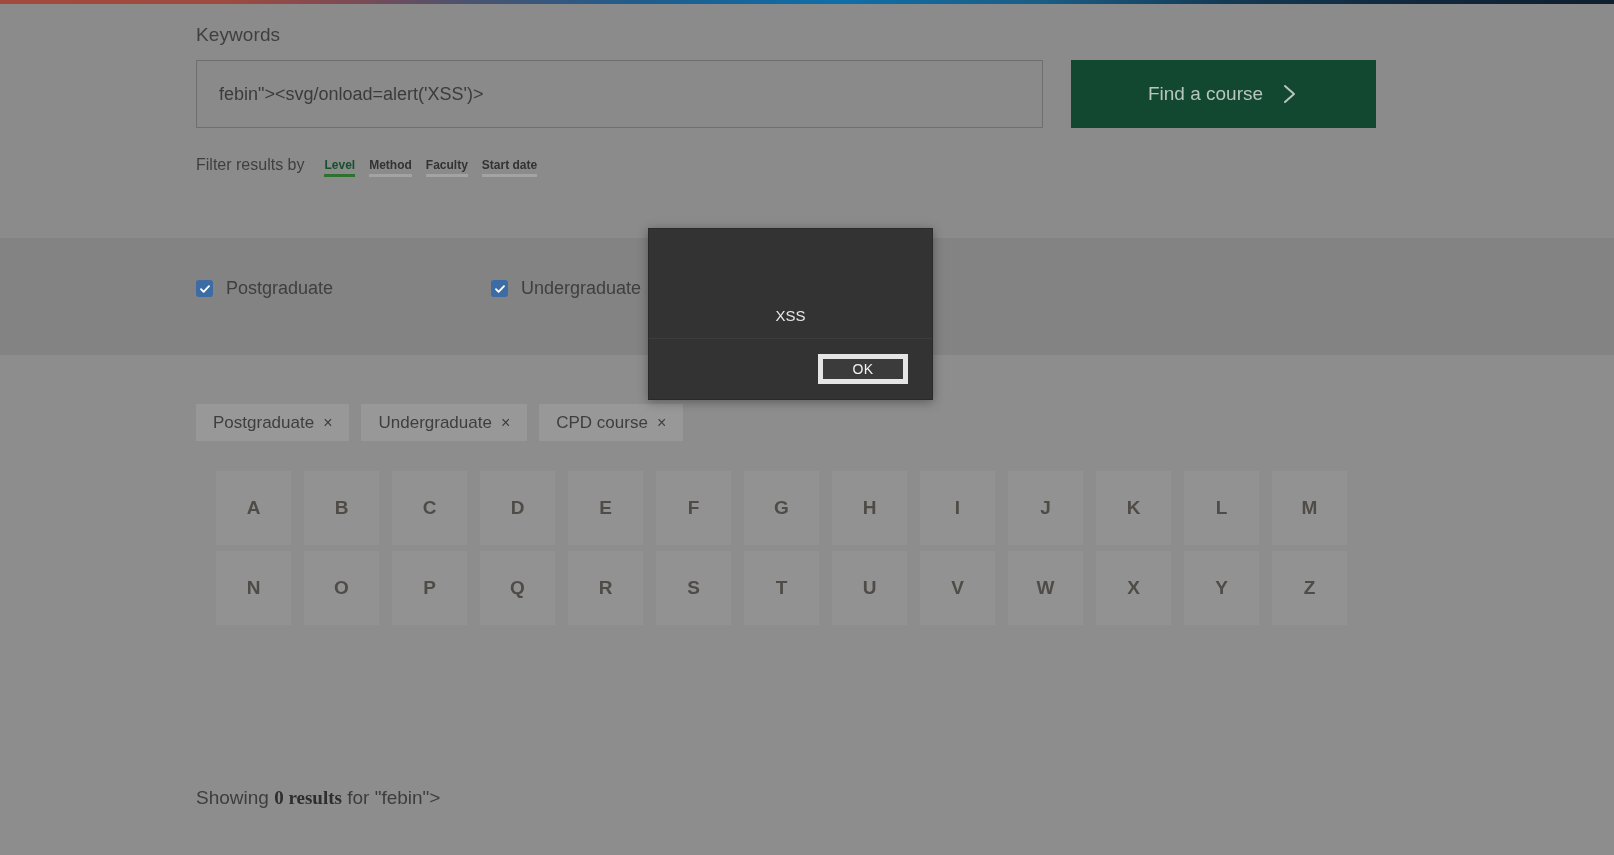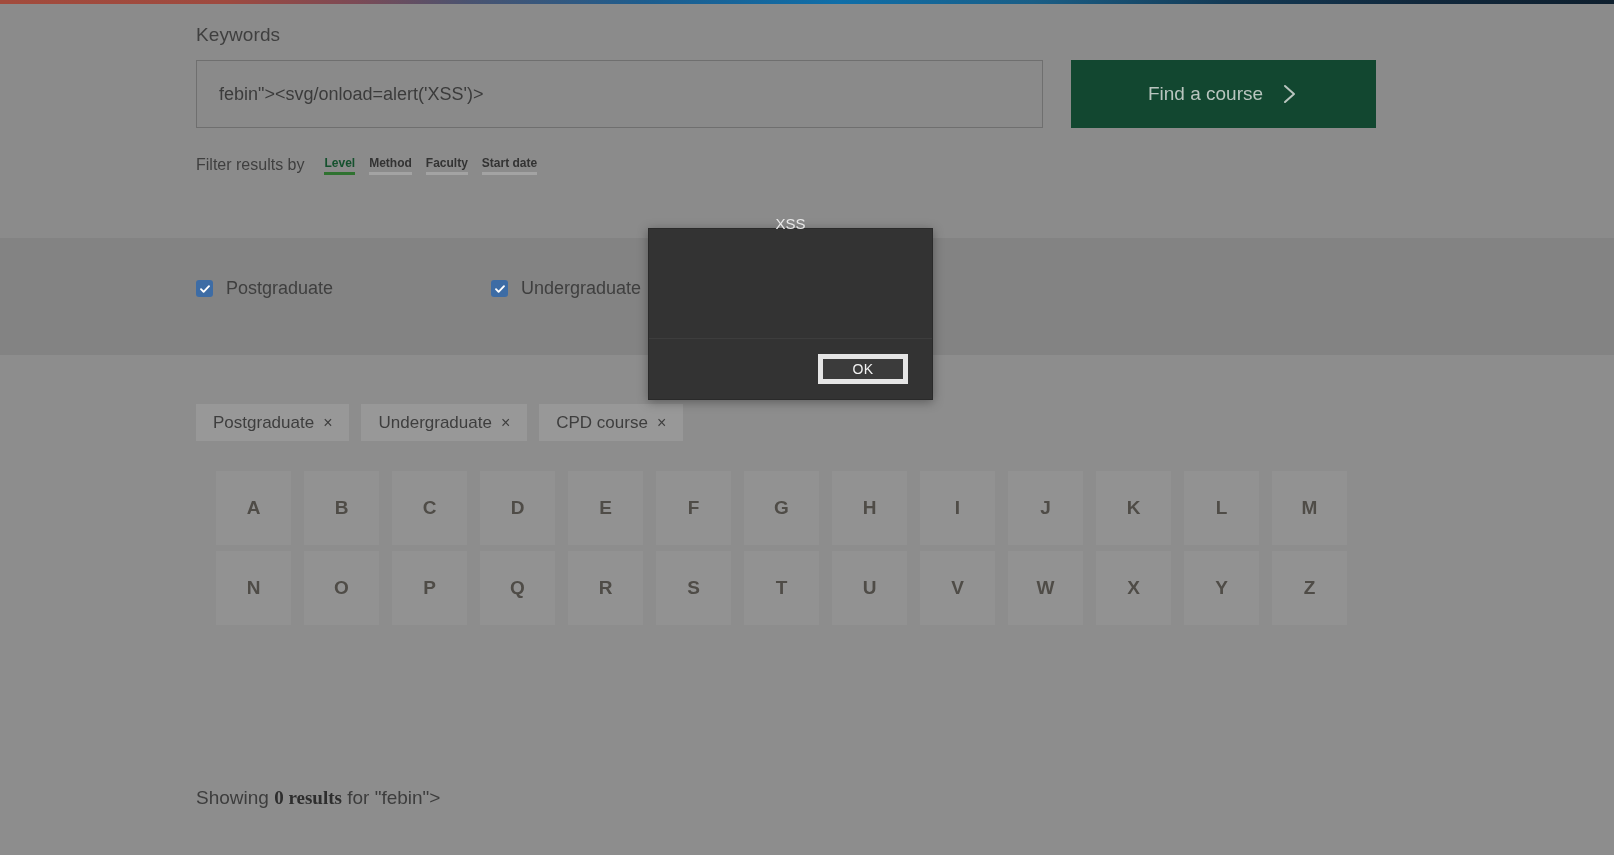--- a/index.html
+++ b/index.html
@@ -113,21 +113,21 @@
     display: inline-flex;
     align-items: center;
   }
 
   
   .filter-row {
     position: absolute;
     left: 196px;
     top: 156px;
     display: flex;
-    align-items: flex-start;
+    align-items: center;
     gap: 0;
     font-size: 16px;
   }
   .filter-lead {
     color: #3f3f3f;
     margin-right: 13px;
     padding-bottom: 5px;
   }
   .filter-tab {
     font-weight: bold;
@@ -253,24 +253,25 @@
     background: #333333;
     border: 1px solid #2a2a2a;
     z-index: 10;
     display: flex;
     flex-direction: column;
     box-shadow: 0 2px 10px rgba(0,0,0,.35);
   }
   .dialog-body {
     flex: 1;
     display: flex;
-    align-items: flex-start;
+    align-items: flex-end;
     justify-content: center;
     padding: 0 24px;
     border-bottom: 1px solid #3d3d3d;
+    margin-top: 32px;
   }
   .dialog-message {
     color: #e8e8e8;
     font-size: 15px;
     text-align: center;
     word-break: break-word;
     position: relative;
     top: -14px;
   }
   .dialog-footer {

